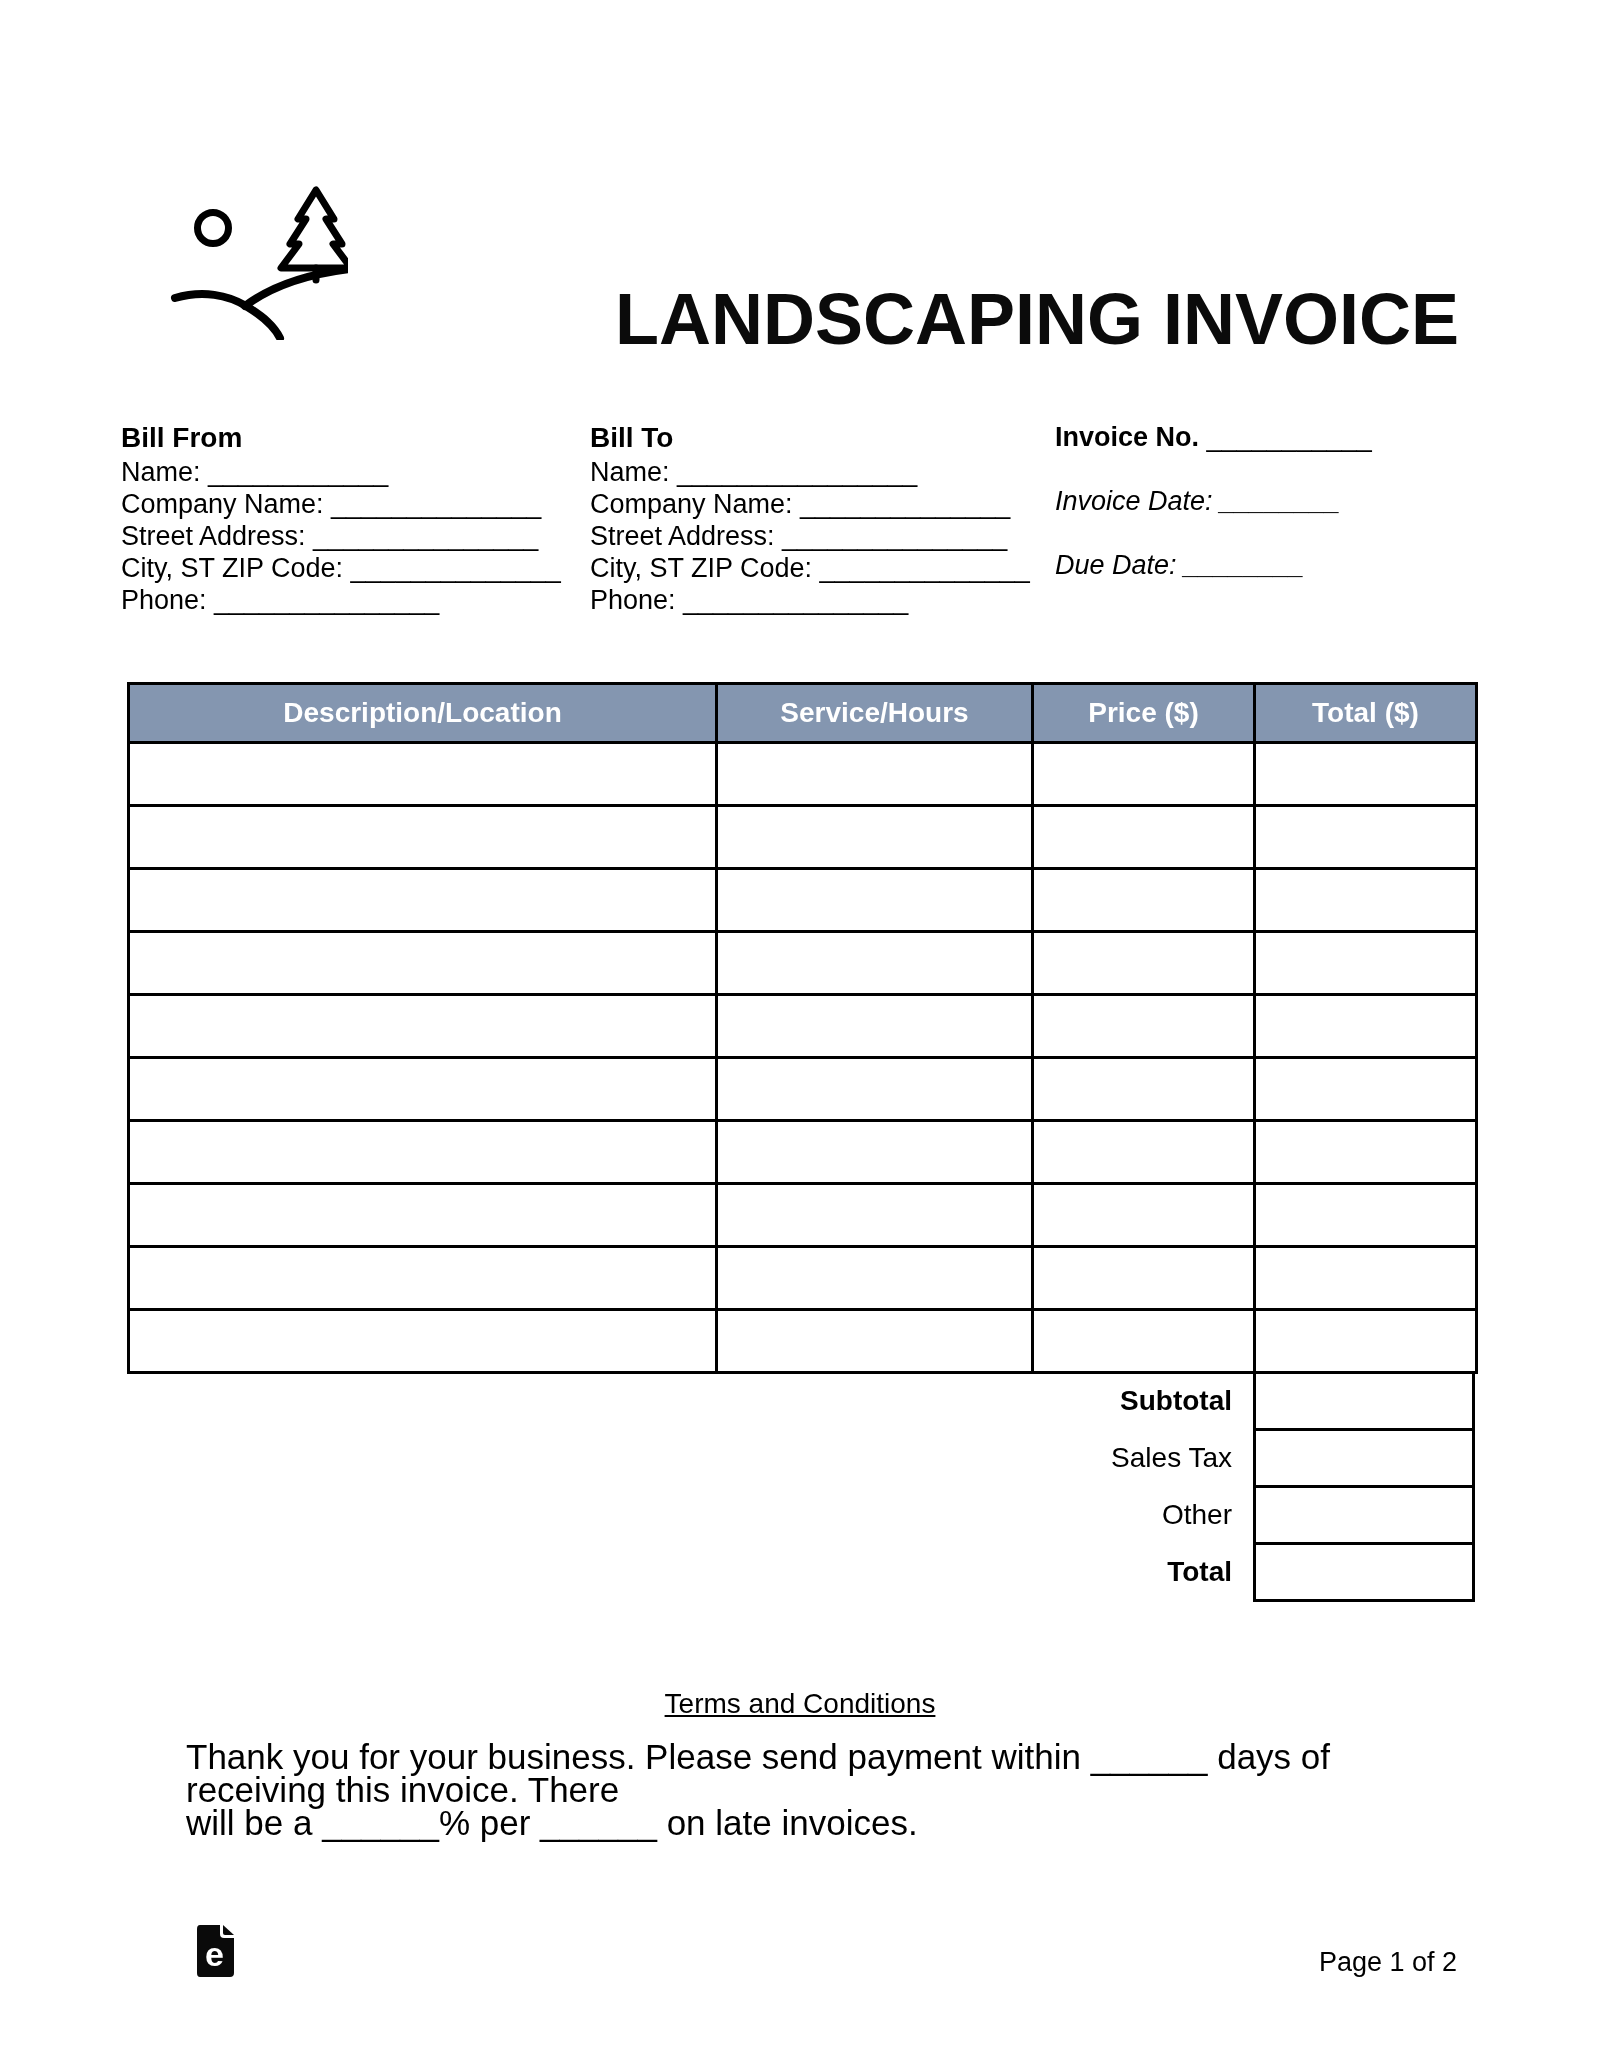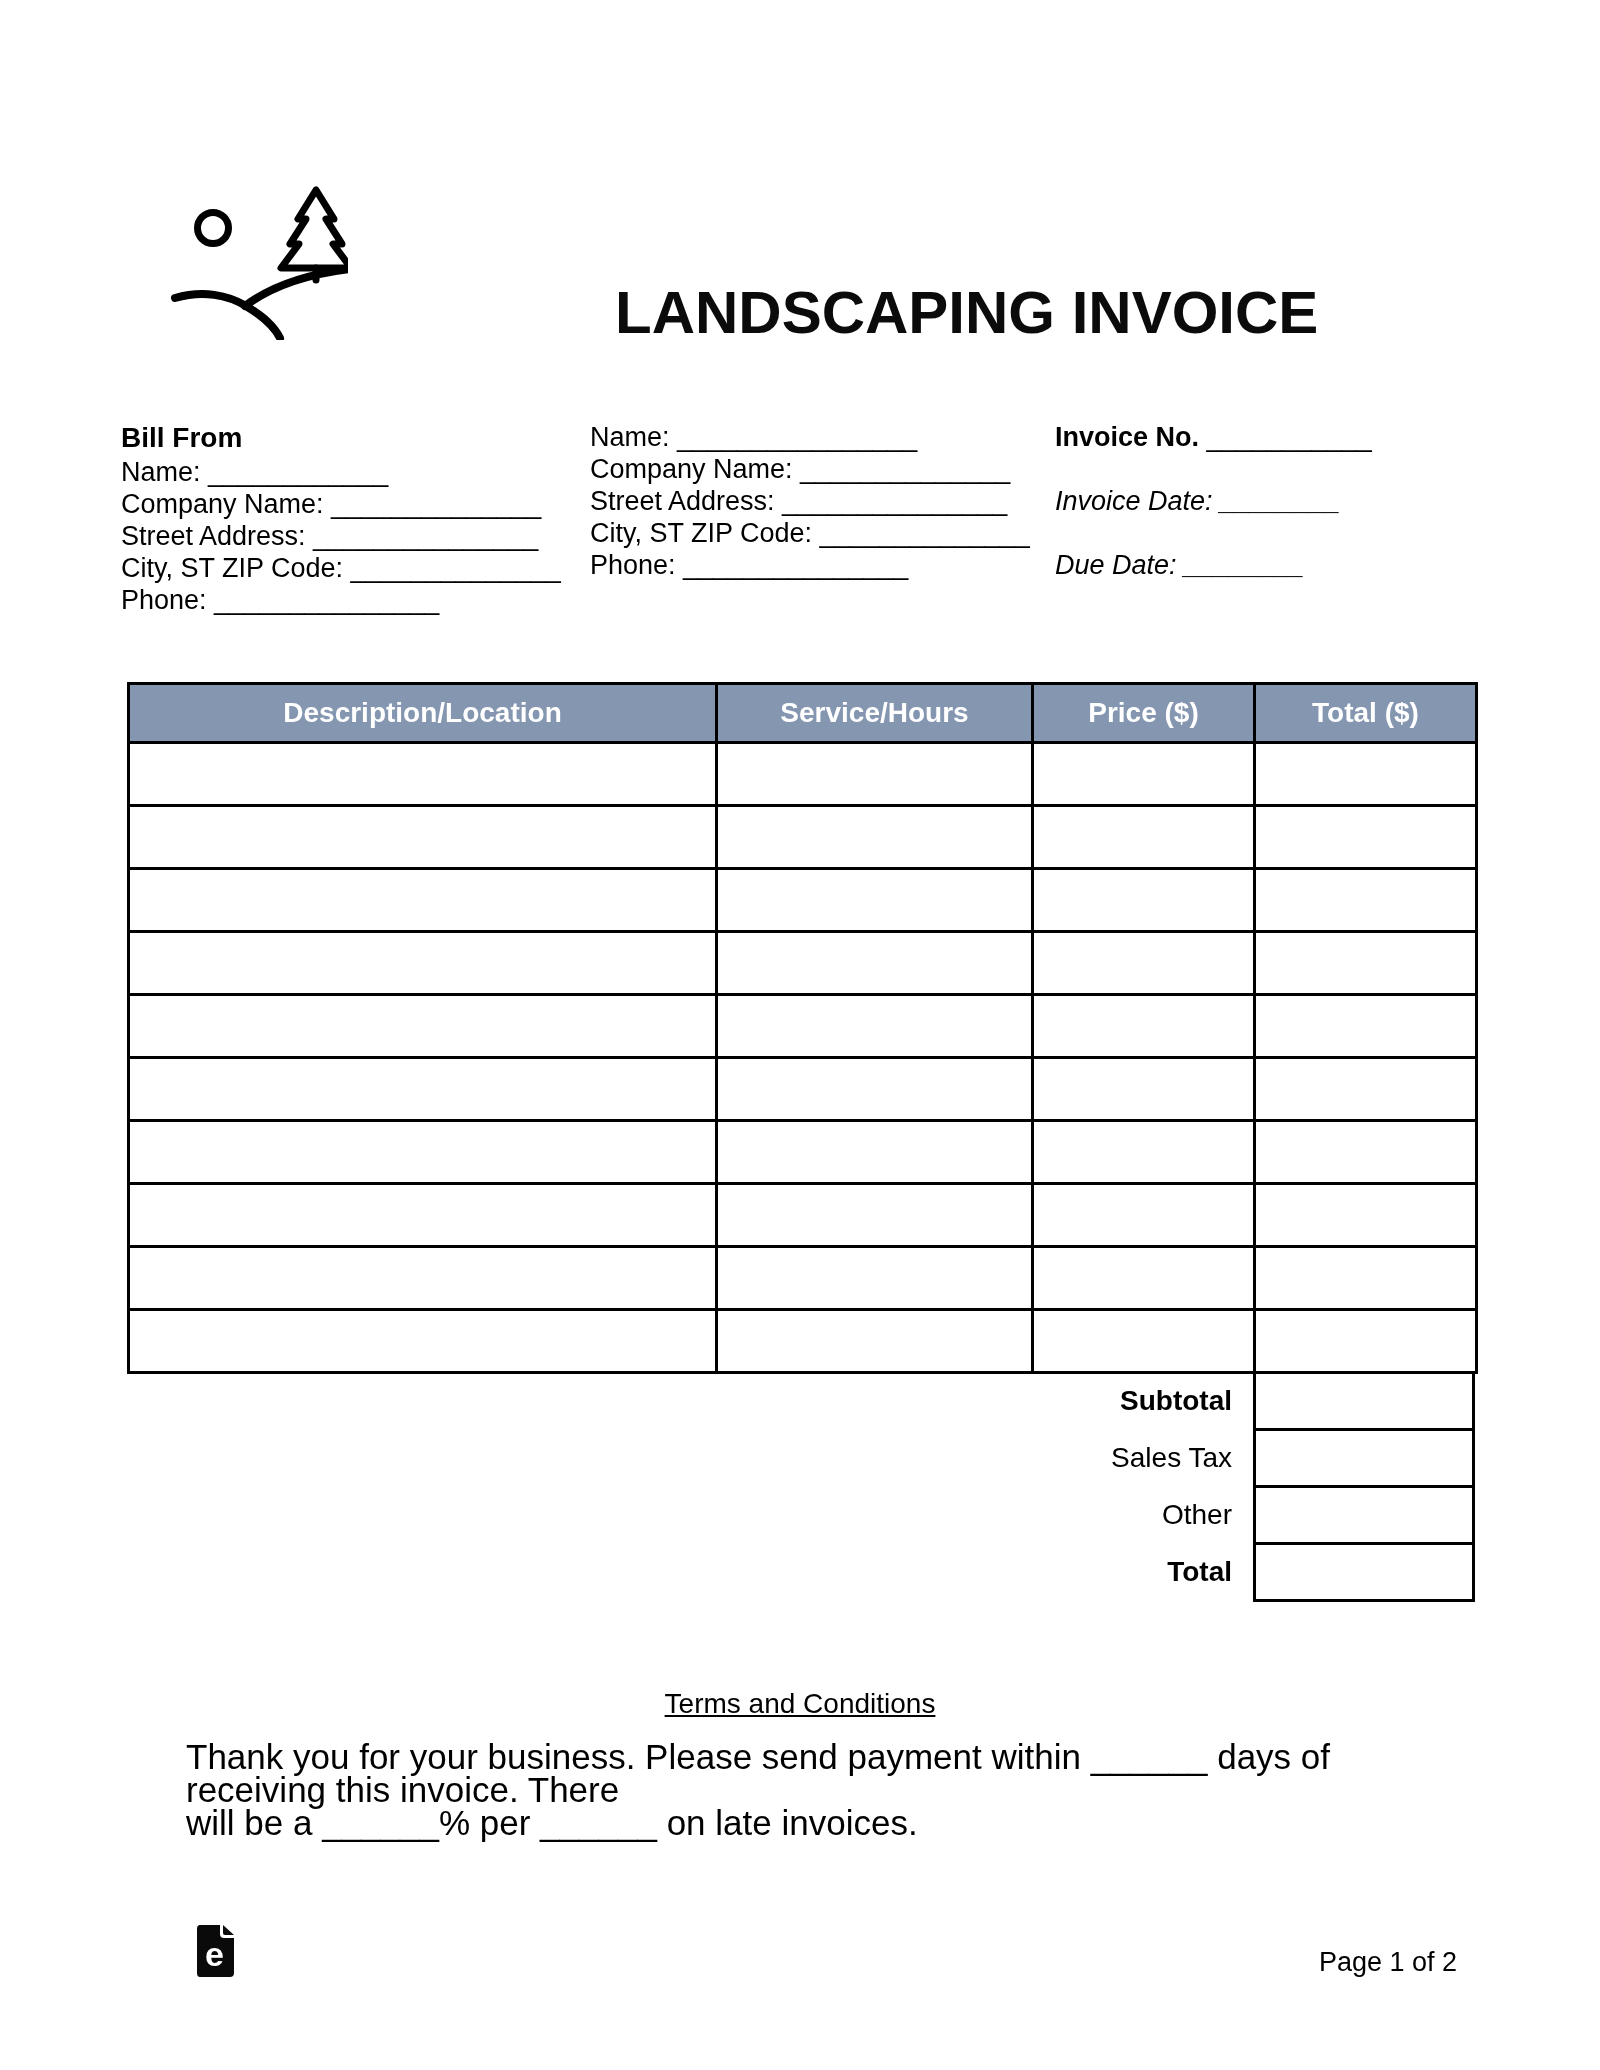--- a/index.html
+++ b/index.html
@@ -5,21 +5,21 @@
   html,body{margin:0;padding:0;background:#ffffff;}
   .page{
     position:relative;width:1600px;height:2070px;background:#ffffff;
     font-family:"Liberation Sans",sans-serif;color:#000;overflow:hidden;
   }
   
   .logo{position:absolute;left:148px;top:150px;}
   
   .title{
     position:absolute;left:615px;top:278px;margin:0;
-    font-size:60px;font-weight:bold;white-space:nowrap;color:#0b0b0b;
+    font-size:72px;font-weight:bold;white-space:nowrap;color:#0b0b0b;
   }
   
   .info{position:absolute;left:121px;top:421px;width:1370px;display:flex;}
   .info .col1{width:469px;}
   .info .col2{width:465px;}
   .info .col3{flex:1;}
   .heading{font-weight:bold;font-size:28px;line-height:34px;margin-bottom:1px;}
   .iline{font-size:27px;line-height:32px;white-space:nowrap;}
   .spaced{margin-top:32px;font-style:italic;}
   .bold{font-weight:bold;}
@@ -68,20 +68,21 @@
   <div class="info">
     <div class="col1">
       <div class="heading">Bill From</div>
       <div class="iline">Name: ____________</div>
       <div class="iline">Company Name: ______________</div>
       <div class="iline">Street Address: _______________</div>
       <div class="iline">City, ST ZIP Code: ______________</div>
       <div class="iline">Phone: _______________</div>
     </div>
     <div class="col2">
+      <div class="heading">Bill To</div>
       <div class="iline">Name: ________________</div>
       <div class="iline">Company Name: ______________</div>
       <div class="iline">Street Address: _______________</div>
       <div class="iline">City, ST ZIP Code: ______________</div>
       <div class="iline">Phone: _______________</div>
     </div>
     <div class="col3">
       <div class="iline"><span class="bold">Invoice No.</span><span> ___________</span></div>
       <div class="iline spaced">Invoice Date: ________</div>
       <div class="iline spaced">Due Date: ________</div>

